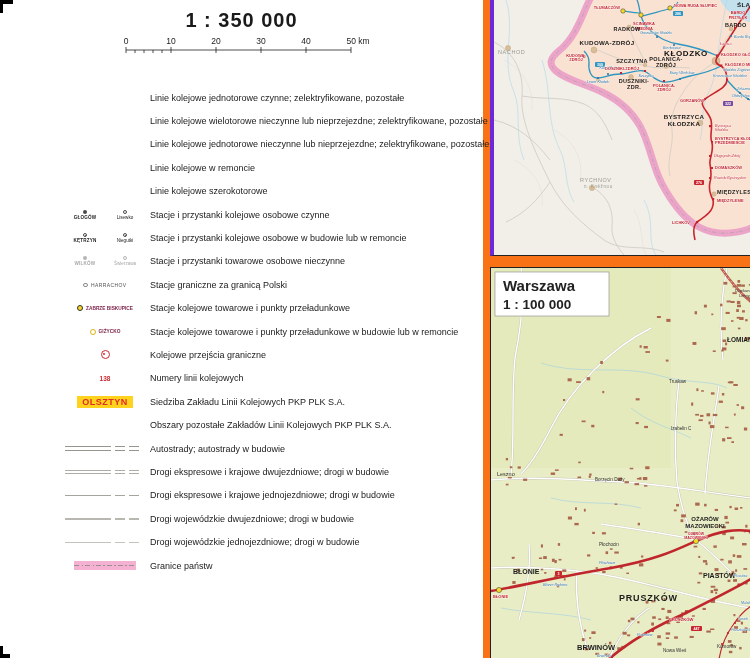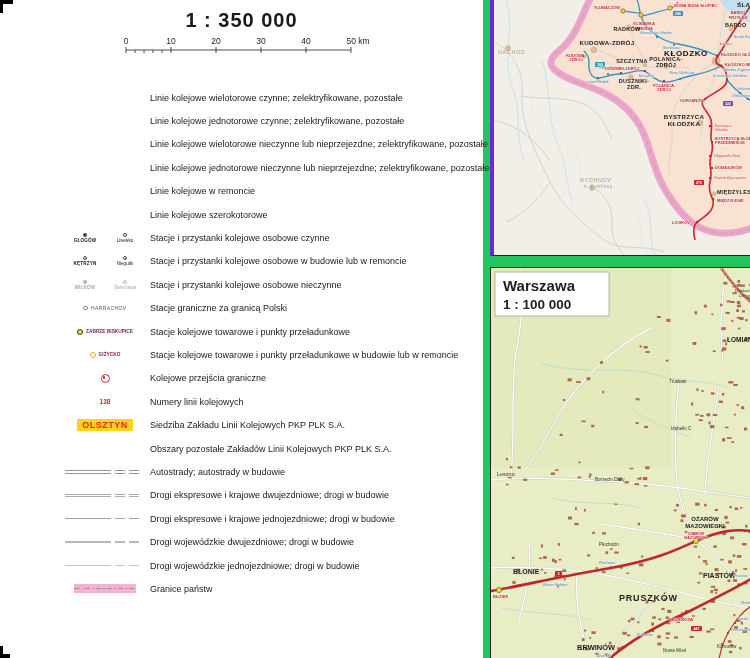--- a/index.html
+++ b/index.html
@@ -1,16 +1,16 @@
 <!DOCTYPE html>
 <html><head>
 <meta charset="utf-8">
 <style>
   html,body{margin:0;padding:0;background:#fff;}
-  .page{position:relative;width:750px;height:658px;overflow:hidden;background:#22c55e;
+  .page{position:relative;width:750px;height:658px;overflow:hidden;background:#f97316;
         font-family:"Liberation Sans",sans-serif;color:#1a1a1a;}
   
   .legend{position:absolute;left:0;top:0;width:483px;height:658px;background:#fff;}
   .corner{position:absolute;background:#000;}
   .corner.tl1{left:0;top:0;width:13px;height:4px;}
   .corner.tl2{left:0;top:0;width:3px;height:13px;}
   .corner.bl1{left:0;bottom:0;width:10px;height:4px;}
   .corner.bl2{left:0;bottom:0;width:3px;height:12px;}
   .ltitle{position:absolute;left:0;top:9px;width:483px;text-align:center;
           font-size:20px;font-weight:bold;letter-spacing:1px;}
@@ -110,29 +110,20 @@
         <line x1="17" y1="16" x2="17" y2="19"></line>
           <line x1="26" y1="16" x2="26" y2="19"></line>
         <line x1="35" y1="16" x2="35" y2="19"></line>
           <line x1="44" y1="16" x2="44" y2="19"></line>
       </g>
     </svg>
 
     <div class="lrows">
         <div class="lrow">
           <div class="sym">
-            <div class="rl r-ma">
-              <div class="solid-red"></div>
-              <div class="solid-blue"></div>
-            </div>
-          </div>
-          <div class="lbl">Linie kolejowe wielotorowe czynne; zelektryfikowane, pozostałe</div>
-        </div>
-        <div class="lrow">
-          <div class="sym">
             <div class="rl r-sa">
               <div class="solid-red"></div>
               <div class="solid-blue"></div>
             </div>
           </div>
           <div class="lbl">Linie kolejowe jednotorowe czynne; zelektryfikowane, pozostałe</div>
         </div>
         <div class="lrow">
           <div class="sym">
             <div class="rl r-mc">
@@ -199,21 +190,21 @@
           <div class="sym">
             <div class="stx dim">
               <div class="dot d-dimf"></div>
               <div class="stname b">WILKÓW</div>
             </div>
             <div class="stx dim">
               <div class="dot d-dimo"></div>
               <div class="stname">Świerzawa</div>
             </div>
           </div>
-          <div class="lbl">Stacje i przystanki kolejowe osobowe nieczynne</div>
+          <div class="lbl">Stacje i przystanki towarowe osobowe nieczynne</div>
         </div>
         <div class="lrow">
           <div class="sym">
             <div class="inl">
               <div class="gdot"></div>
               <div class="nm gray">HARRACHOV</div>
             </div>
           </div>
           <div class="lbl">Stacje graniczne za granicą Polski</div>
         </div>

